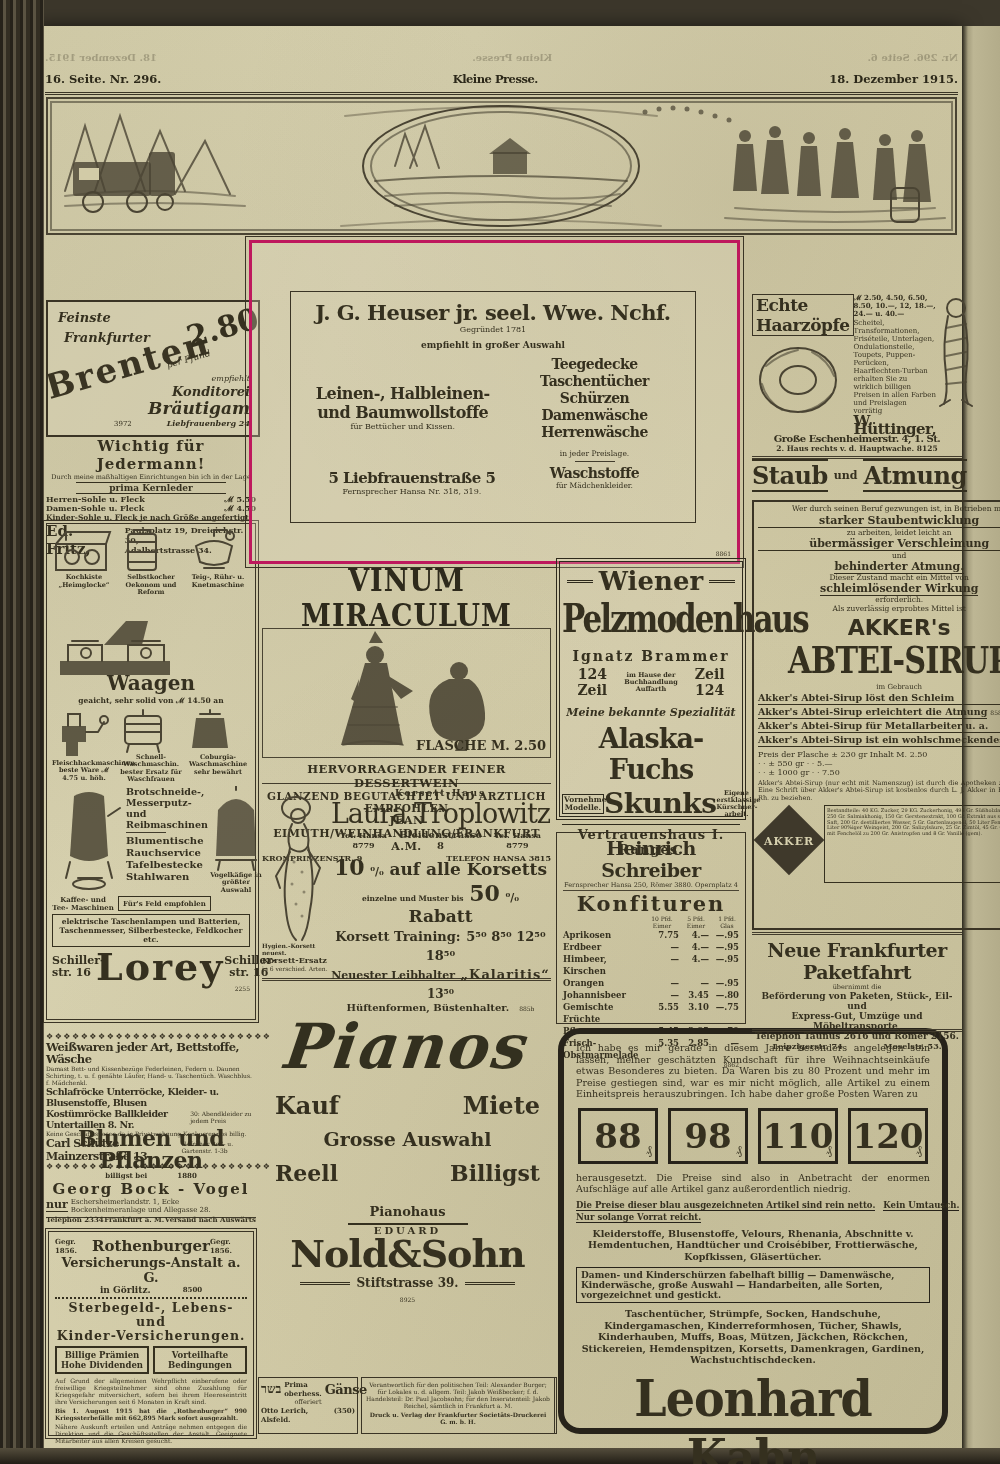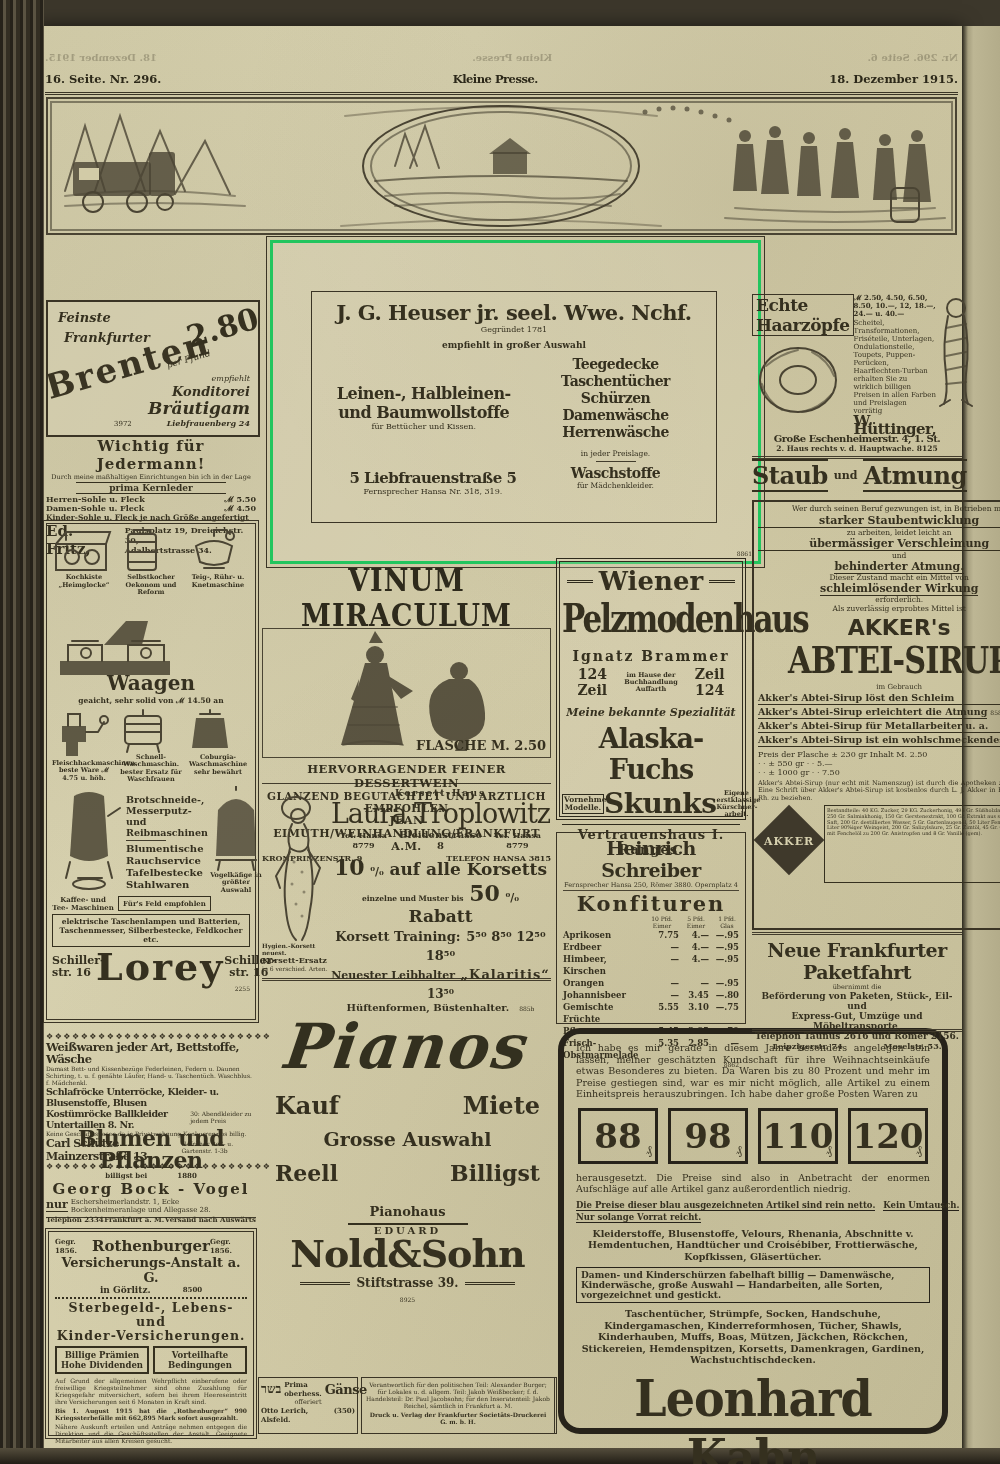--- a/index.html
+++ b/index.html
@@ -46,21 +46,21 @@
   .brenten-line{font-style:italic;font-weight:bold;font-size:13px;}
   #ad-jedermann{left:46px;top:437px;width:210px;height:80px;}
   #ad-lorey{left:46px;top:523px;width:210px;height:497px;border:1px solid #3a3425;box-shadow:inset 0 0 0 3px rgba(58,52,37,0),0 0 0 3px rgba(58,52,37,.0);outline:1px solid #3a3425;outline-offset:2px;padding:4px 5px;box-sizing:border-box;}
   .lorey-cap{font-size:6.5px;line-height:7.5px;font-weight:bold;text-align:center;}
   #ad-weiss{left:46px;top:1033px;width:210px;height:92px;}
   .diamondrow{font-size:8px;letter-spacing:1.5px;color:#3a3425;text-align:center;line-height:8px;}
   #ad-blumen{left:46px;top:1127px;width:210px;height:90px;border-bottom:1px solid #423c2c;}
   #ad-roth{left:48px;top:1231px;width:206px;height:205px;border:1px solid #3a3425;outline:1px solid #3a3425;outline-offset:2px;padding:5px 6px;box-sizing:border-box;}
 
   
-  #ad-heuser{left:270px;top:240px;width:485px;height:318px;border:3px solid #22c55e;outline:1px solid #3a3425;outline-offset:3px;background:rgba(224,218,192,.3);}
+  #ad-heuser{left:249px;top:240px;width:485px;height:318px;border:3px solid #be185d;outline:1px solid #3a3425;outline-offset:3px;background:rgba(224,218,192,.3);}
   #heuser-inner{position:absolute;left:38px;top:48px;width:406px;height:232px;border:1px solid #3a3425;padding:8px 14px;box-sizing:border-box;}
   .heuser-t{font-size:21px;}
   .heuser-mid{display:flex;justify-content:space-between;margin-top:6px;}
 
   
   #ad-vinum{left:262px;top:562px;width:289px;height:221px;border-bottom:1px solid #423c2c;}
   #vinum-title{font-size:27px;font-weight:bold;letter-spacing:1px;transform:scaleY(1.15);transform-origin:top;color:#2e2a1c;}
   .vinum-l{font-weight:bold;font-size:11.5px;letter-spacing:.5px;}
   #ad-trop{left:262px;top:788px;width:289px;height:190px;border-bottom:3px double #423c2c;}
   #ad-pianos{left:265px;top:1010px;width:285px;height:352px;}
@@ -270,21 +270,21 @@
     </div>
     <div style="display:flex;margin-top:2px;">
       <div style="width:86px;">
         <svg width="74" height="108" viewBox="0 0 74 108">
             <path class="skf" opacity=".85" d="M22 10 Q37 2 52 10 L56 70 Q37 80 18 70 Z"></path>
             <path class="sk" d="M18 76 L14 92 M56 76 L60 92 M26 92 h24 M56 30 L68 22"></path>
             <ellipse cx="37" cy="98" rx="16" ry="5" class="sk"></ellipse>
           </svg>
       </div>
       <div style="flex:1;font-weight:bold;">
-        <div style="font-size:9.5px;line-height:11px;margin-top:8px;">Brotschneide-, Messerputz- und Reibmaschinen</div>
+        <div style="font-size:9.5px;line-height:11px;">Brotschneide-, Messerputz- und Reibmaschinen</div>
         <div class="rule" style="width:40px;margin:2px 0;"></div>
         <div style="font-size:10px;line-height:12px;">Blumentische Rauchservice Tafelbestecke Stahlwaren</div>
       </div>
       <div style="width:64px;">
         <svg width="56" height="86" viewBox="0 0 56 86">
             <path class="skf" opacity=".8" d="M10 24 Q28 2 46 24 L48 70 L8 70 Z"></path>
             <path class="sk" d="M8 74 h40 M12 74 L10 84 M44 74 L46 84 M28 4 L28 0"></path>
           </svg>
         <div class="lorey-cap">Vogelkäfige in größter Auswahl</div>
       </div>

